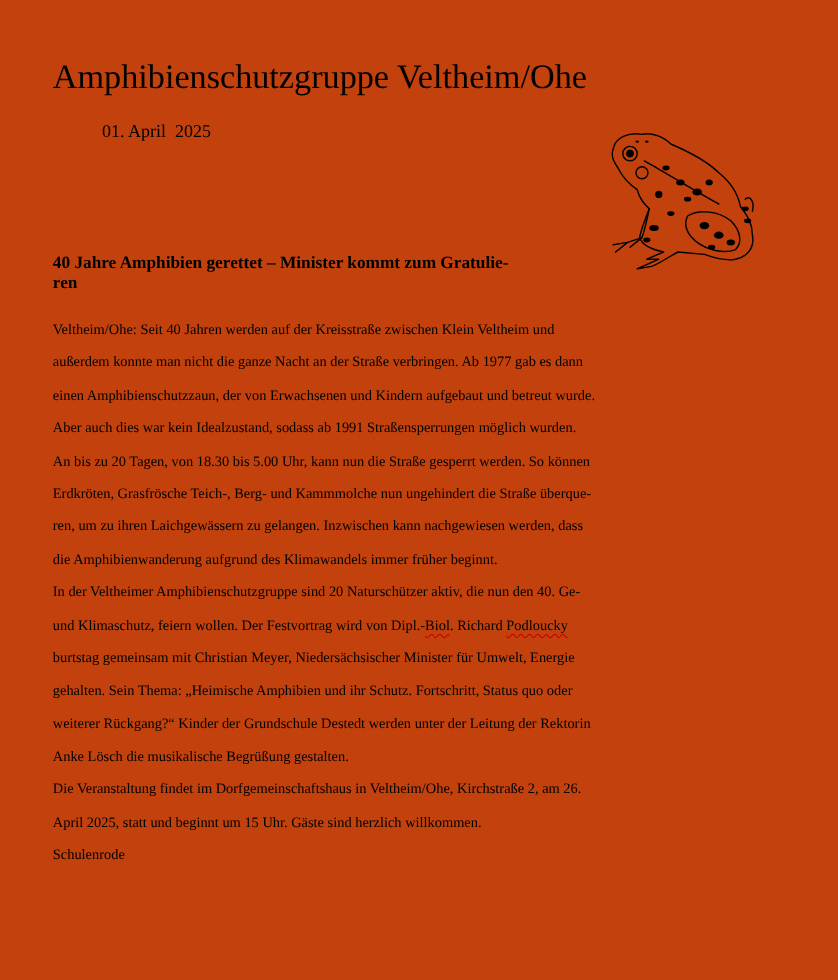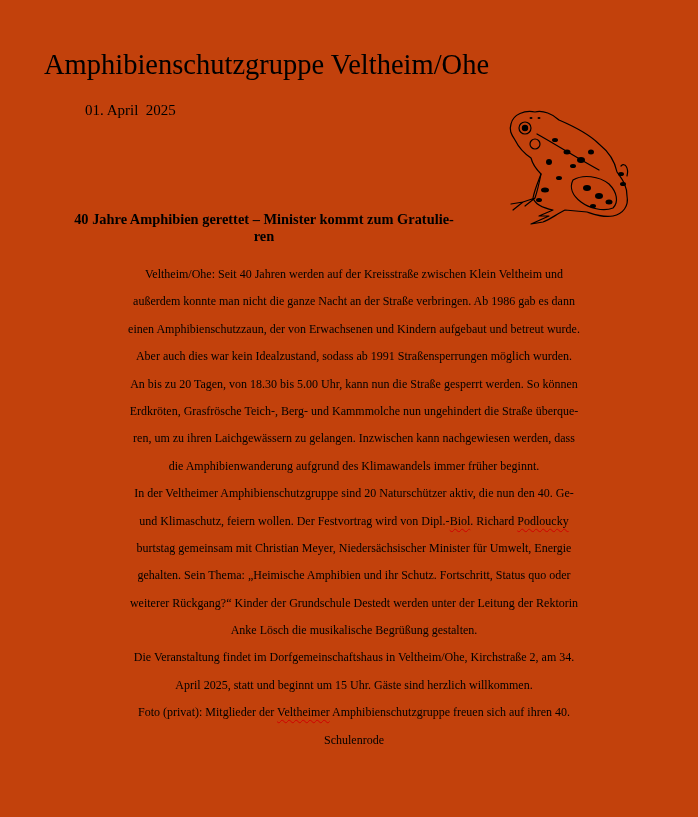--- a/index.html
+++ b/index.html
@@ -4,21 +4,21 @@
 <style>
   html, body { margin: 0; padding: 0; background: #ffffff; }
   body { width: 698px; height: 817px; position: relative; overflow: hidden;
          font-family: "Liberation Serif", "DejaVu Serif", serif; color: #000; }
   .page { position: absolute; left: 0; top: 0; width: 698px; height: 817px; background: #c2410c; }
   .title { position: absolute; left: 44px; top: 48px; font-size: 28.5px; line-height: 34px; white-space: nowrap; }
   .date { position: absolute; left: 44px; top: 100px; font-size: 15px; line-height: 20px; white-space: pre; margin-left: 41px; }
   .frog { position: absolute; left: 503px; top: 104px; width: 140px; height: 124px; }
   .headline { position: absolute; left: 44px; top: 211px; width: 440px; font-size: 14.4px; line-height: 17px; font-weight: bold; }
   .body { position: absolute; left: 44px; top: 261px; width: 620px; font-size: 12px; line-height: 27.4px; }
-  .line { display: block; white-space: nowrap; height: 27.4px; text-align: center; }
+  .line { display: block; white-space: nowrap; height: 27.4px; }
   .sp { text-decoration: underline wavy #d00000; text-decoration-thickness: 1px; text-underline-offset: 3px; }
 </style>
 </head>
 <body>
 
 <div class="page">
   <div class="title">Amphibienschutzgruppe Veltheim/Ohe</div>
   <div class="date">01. April  2025</div>
 
   <svg class="frog" viewBox="0 0 140 124" xmlns="http://www.w3.org/2000/svg">
@@ -59,31 +59,30 @@
     </g>
   </svg>
 
   <div class="headline">
     <span class="line" style="height:17px">40 Jahre Amphibien gerettet – Minister kommt zum Gratulie-</span>
     <span class="line" style="height:17px">ren</span>
   </div>
 
   <div class="body">
     <span class="line">Veltheim/Ohe: Seit 40 Jahren werden auf der Kreisstraße zwischen Klein Veltheim und</span>
-    <span class="line">außerdem konnte man nicht die ganze Nacht an der Straße verbringen. Ab 1986 gab es dann</span>
+    <span class="line">außerdem konnte man nicht die ganze Nacht an der Straße verbringen. Ab 1977 gab es dann</span>
     <span class="line">einen Amphibienschutzzaun, der von Erwachsenen und Kindern aufgebaut und betreut wurde.</span>
     <span class="line">Aber auch dies war kein Idealzustand, sodass ab 1991 Straßensperrungen möglich wurden.</span>
     <span class="line">An bis zu 20 Tagen, von 18.30 bis 5.00 Uhr, kann nun die Straße gesperrt werden. So können</span>
     <span class="line">Erdkröten, Grasfrösche Teich-, Berg- und Kammmolche nun ungehindert die Straße überque-</span>
     <span class="line">ren, um zu ihren Laichgewässern zu gelangen. Inzwischen kann nachgewiesen werden, dass</span>
     <span class="line">die Amphibienwanderung aufgrund des Klimawandels immer früher beginnt.</span>
     <span class="line">In der Veltheimer Amphibienschutzgruppe sind 20 Naturschützer aktiv, die nun den 40. Ge-</span>
     <span class="line"><span>und Klimaschutz, feiern wollen. Der Festvortrag wird von Dipl.-</span><span class="sp">Biol</span><span>. Richard </span><span class="sp">Podloucky</span></span>
     <span class="line">burtstag gemeinsam mit Christian Meyer, Niedersächsischer Minister für Umwelt, Energie</span>
     <span class="line">gehalten. Sein Thema: „Heimische Amphibien und ihr Schutz. Fortschritt, Status quo oder</span>
     <span class="line">weiterer Rückgang?“ Kinder der Grundschule Destedt werden unter der Leitung der Rektorin</span>
     <span class="line">Anke Lösch die musikalische Begrüßung gestalten.</span>
-    <span class="line">Die Veranstaltung findet im Dorfgemeinschaftshaus in Veltheim/Ohe, Kirchstraße 2, am 34.</span>
+    <span class="line">Die Veranstaltung findet im Dorfgemeinschaftshaus in Veltheim/Ohe, Kirchstraße 2, am 26.</span>
     <span class="line">April 2025, statt und beginnt um 15 Uhr. Gäste sind herzlich willkommen.</span>
-    <span class="line"><span>Foto (privat): Mitglieder der </span><span class="sp">Veltheimer</span><span> Amphibienschutzgruppe freuen sich auf ihren 40.</span></span>
     <span class="line">Schulenrode</span>
   </div>
 </div>
 
 </body></html>

